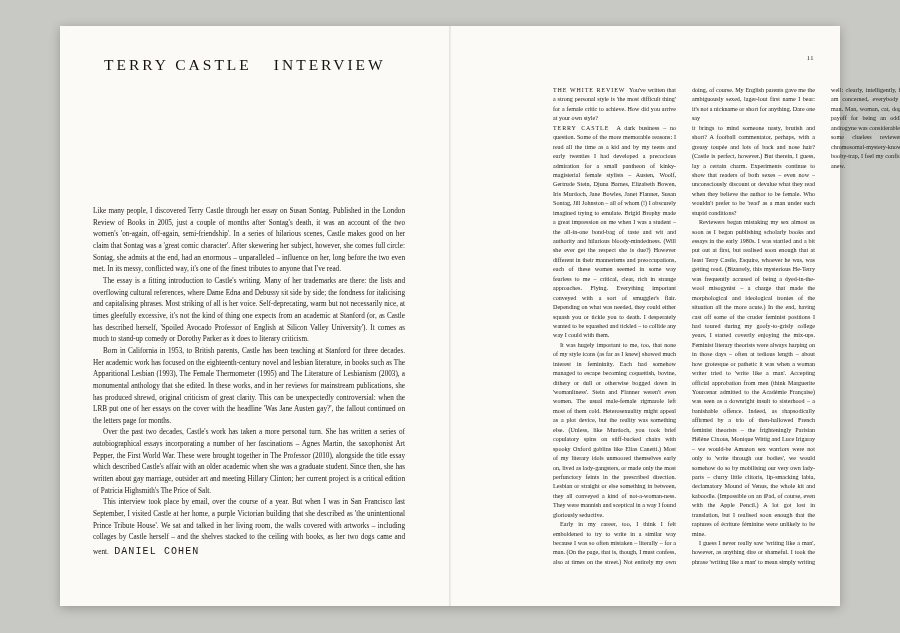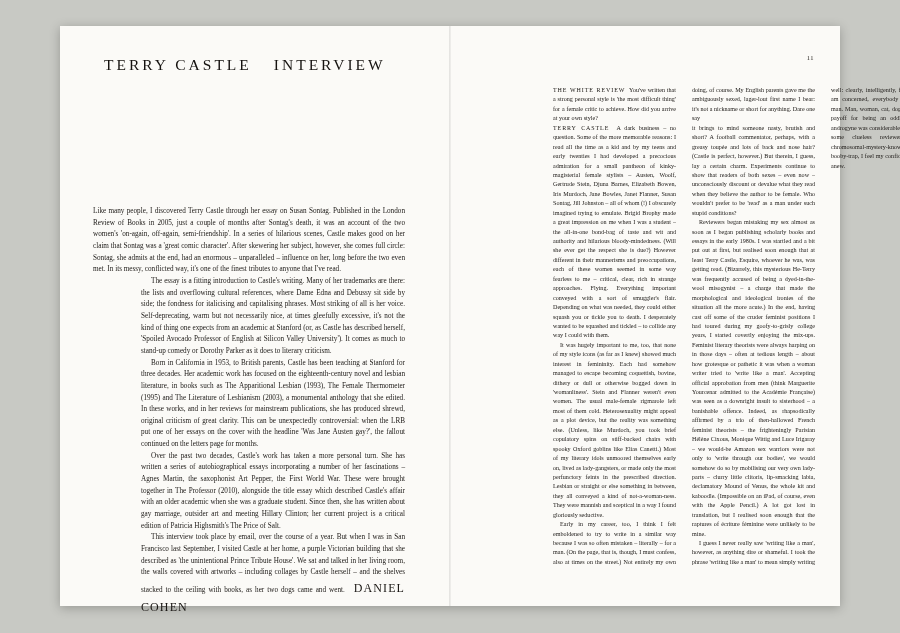--- a/index.html
+++ b/index.html
@@ -70,24 +70,25 @@
     font-size: 7.2px;
     line-height: 1.62;
     text-align: justify;
     color: #1b1815;
     font-family: "Liberation Serif", serif;
   }
   .intro p {
     margin: 0 0 0.0em 0;
     text-indent: 0;
   }
-  .intro p + p { text-indent: 10px; margin-left: 48px; }
+  .intro p + p { text-indent: 10px; }
   .byline {
     letter-spacing: 1.1px;
-    font-size: 12px;
+    font-size: 10px;
+    font-family: Liberation Mono, monospace;
   }
 
   
   .folio {
     position: absolute;
     right: 26px;
     top: 28px;
     font-size: 6.5px;
     color: #2a2724;
     letter-spacing: 0.5px;

